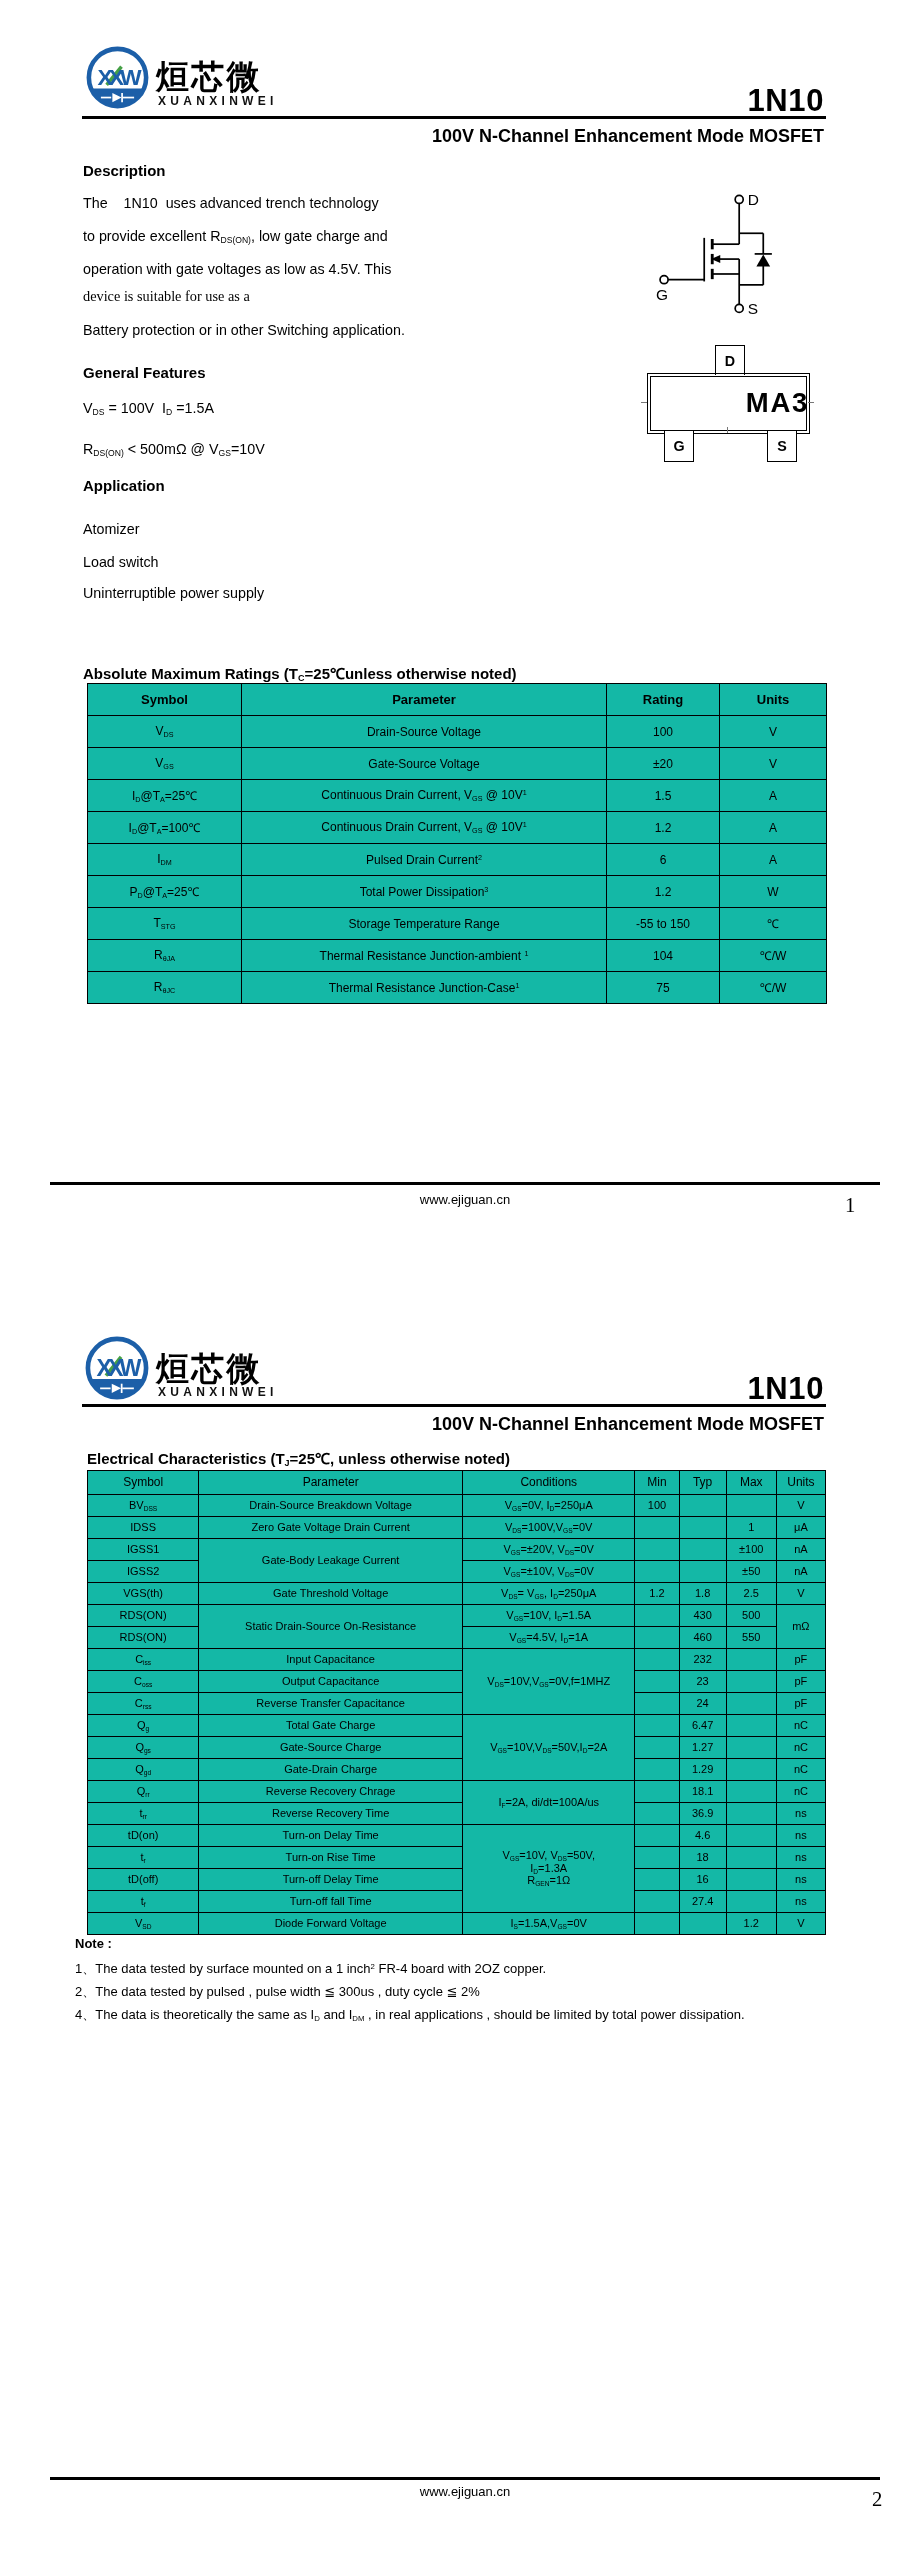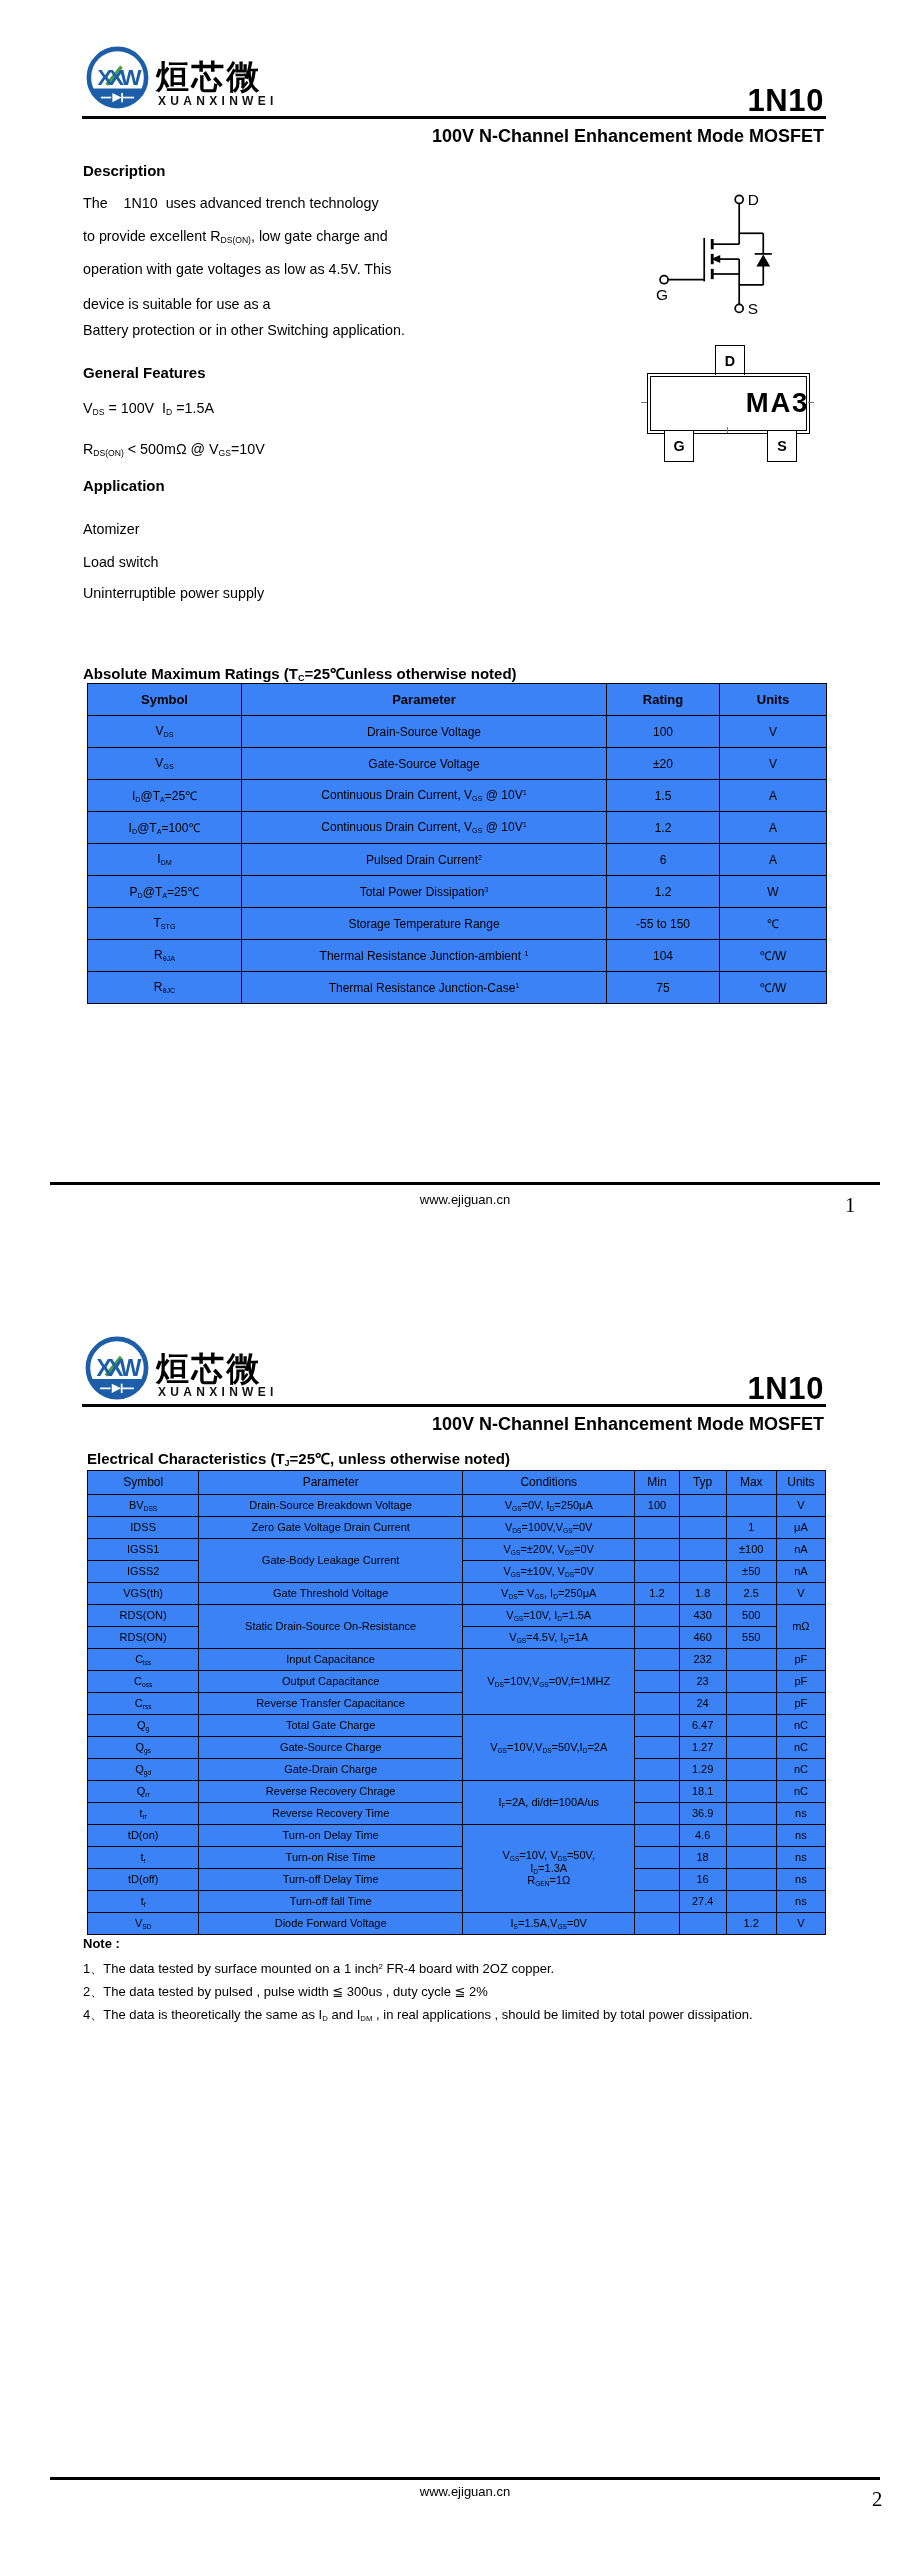--- a/index.html
+++ b/index.html
@@ -15,21 +15,21 @@
     font-size:31px; font-weight:bold; line-height:1;
     letter-spacing:0.6px;
     margin-left:40px;
   }
   .subtitle { font-size:18px; font-weight:bold; white-space:nowrap; }
   .rule { background:#000; }
   .brand-cn { font-size:33px; font-weight:bold; letter-spacing:2.3px; white-space:nowrap; }
   .brand-en { font-size:12px; font-weight:600; letter-spacing:4.3px; color:#111; white-space:nowrap; }
   .h2 { font-size:15px; font-weight:bold; white-space:nowrap; }
   .line { font-size:14.3px; white-space:pre-wrap; }
-  .tbl { border-collapse:collapse; table-layout:fixed; background:#3b82f6; }
+  .tbl { border-collapse:collapse; table-layout:fixed; background:#14b8a6; }
   .tbl th, .tbl td {
     border:1.7px solid #000; text-align:center; vertical-align:middle;
     padding:0 3.4px; overflow:hidden; white-space:pre-line;
   }
   .tbl1 { width:739px; font-size:12px; }
   .tbl1 thead tr { height:32px; }
   .tbl1 tbody tr { height:32px; }
   .tbl1 th { font-size:13px; font-weight:bold; }
   .tbl2 { width:739px; font-size:11px; }
   .tbl2 thead tr { height:23.5px; }
@@ -66,21 +66,21 @@
   <div class="abs brand-en" style="left:158px; top:94px;">XUANXINWEI</div>
 
   <div class="abs part-number" style="right:87px; top:85px;">1N10</div>
   <div class="abs rule" style="left:82px; top:116px; width:744px; height:3.4px;"></div>
   <div class="abs subtitle" style="right:87px; top:126px;">100V N-Channel Enhancement Mode MOSFET</div>
 
   <div class="abs h2" style="left:83px; top:162px;">Description</div>
   <div class="abs line" style="left:83px; top:195px;">The    1N10  uses advanced trench technology</div>
   <div class="abs line" style="left:83px; top:228px;">to provide excellent R<sub>DS(ON)</sub>, low gate charge and</div>
   <div class="abs line" style="left:83px; top:261px;">operation with gate voltages as low as 4.5V. This</div>
-  <div class="abs line" style="left:83px; top:296px;">device is suitable for use as a</div>
+  <div class="abs line" style="left:83px; top:288px;font-family:Liberation Serif, serif;">device is suitable for use as a</div>
   <div class="abs line" style="left:83px; top:322px;">Battery protection or in other Switching application.</div>
 
   <div class="abs h2" style="left:83px; top:364px;">General Features</div>
   <div class="abs line" style="left:83px; top:400px;">V<sub>DS</sub> = 100V  I<sub>D</sub> =1.5A</div>
   <div class="abs line" style="left:83px; top:441px;">R<sub>DS(ON)</sub> &lt; 500mΩ @ V<sub>GS</sub>=10V</div>
 
   <div class="abs h2" style="left:83px; top:477px;">Application</div>
   <div class="abs line" style="left:83px; top:521px;">Atomizer</div>
   <div class="abs line" style="left:83px; top:554px;">Load switch</div>
   <div class="abs line" style="left:83px; top:585px;">Uninterruptible power supply</div>
@@ -420,21 +420,21 @@
           <td>Diode Forward Voltage</td>
           <td>I<sub>S</sub>=1.5A,V<sub>GS</sub>=0V</td>
           <td></td>
           <td></td>
           <td>1.2</td>
           <td>V</td>
         </tr>
       </tbody>
   </table>
 
-  <div class="abs notes" style="left:83px; top:1932px; width:820px;">
+  <div class="abs notes" style="left:75px; top:1932px; width:820px;">
     <div class="note-title">Note :</div>
     <div>1、The data tested by surface mounted on a 1 inch<sup>2</sup> FR-4 board with 2OZ copper.</div>
     <div>2、The data tested by pulsed , pulse width ≦ 300us , duty cycle ≦ 2%</div>
     <div>4、The data is theoretically the same as I<sub>D</sub> and I<sub>DM</sub> , in real applications , should be limited by total power dissipation.</div>
   </div>
 
   <div class="abs rule" style="left:50px; top:2477px; width:830px; height:2.9px;"></div>
   <div class="abs footer-url" style="left:50px; top:2484px; width:830px;">www.ejiguan.cn</div>
   <div class="abs page-num" style="left:872px; top:2488px;">2</div>
 </div>

